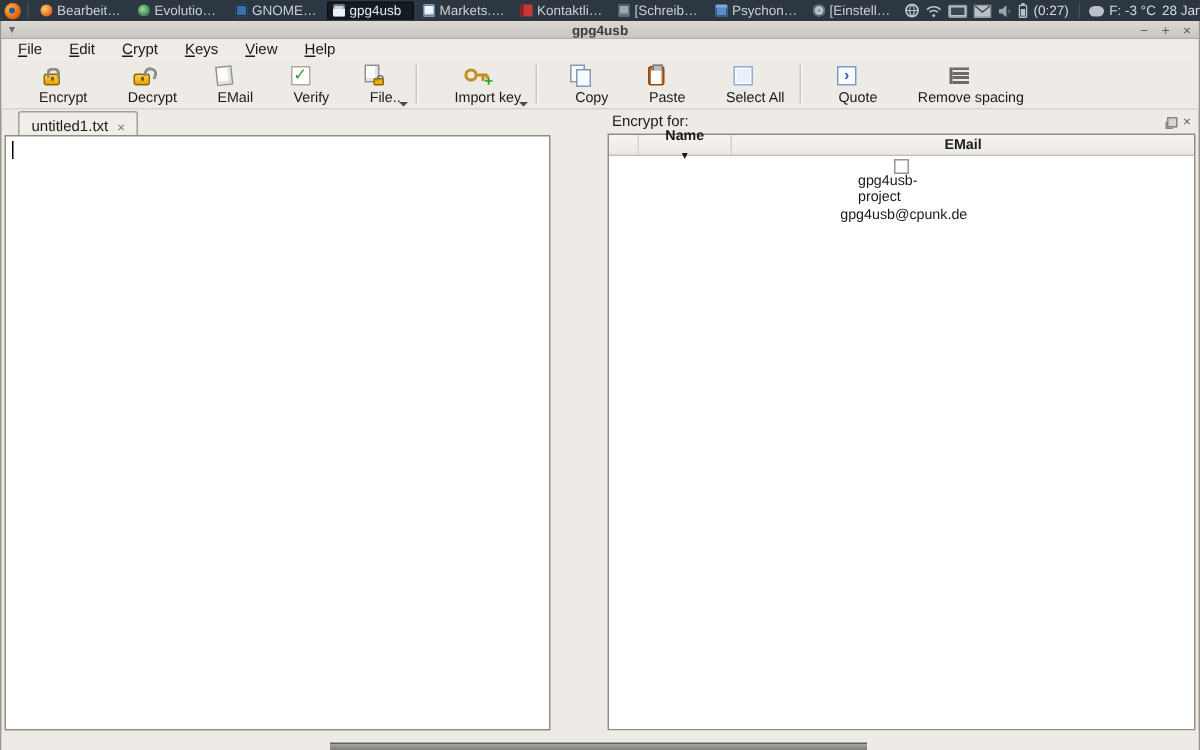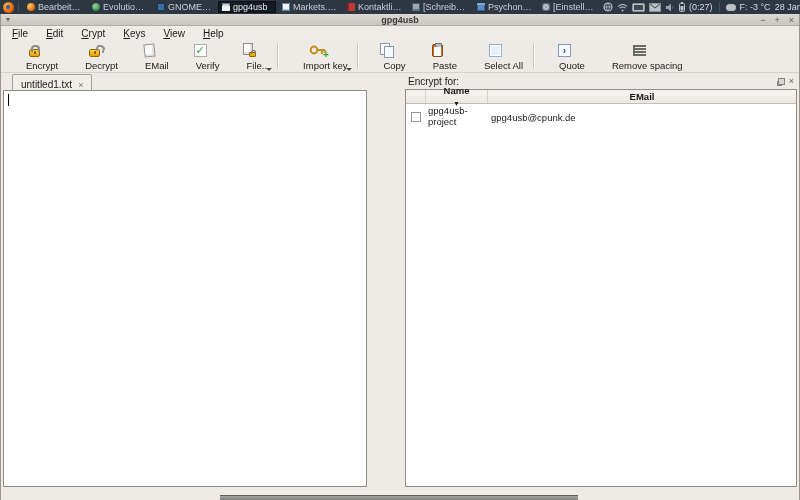--- a/index.html
+++ b/index.html
@@ -87,21 +87,21 @@
   .dock-float { width:7px; height:7px; border:1px solid #8a8680; background:#d9d5d0; box-shadow:-2px 2px 0 -1px #8a8680; }
   .dock-close { font-size:9px; color:#6a6661; line-height:8px; }
   .recipient-table { flex:1; border:1px solid #8f8b86; background:#fff; display:flex; flex-direction:column; min-height:0; }
   .thead { height:14px; display:flex; background:linear-gradient(#f6f4f1,#ece9e4); border-bottom:1px solid #c2beb8; font-size:9.5px; font-weight:bold; color:#1a1a1a; }
   .th { display:flex; align-items:center; justify-content:center; border-right:1px solid #d5d1cb; }
   .th-check { width:20px; }
   .th-name { width:62px; gap:4px;flex-direction:column; }
   .th-email { flex:1; border-right:none; }
   .sort-ind { font-size:8px; line-height:8px; }
   .tbody { flex:1; }
-  .trow { display:flex; align-items:center; padding-top:2px; font-size:9.5px; color:#1a1a1a; min-height:24px; }
+  .trow { display:flex; align-items:center; padding-top:2px; font-size:9.5px; color:#1a1a1a; min-height:24px;flex-direction:column; }
   .td-check { width:20px; display:flex; justify-content:center; }
   .checkbox { width:10px; height:10px; background:#fff; border:1px solid #9a968f; }
   .td-name { width:62px; line-height:1.15; word-wrap:break-word; padding-left:2px; }
   .td-email { flex:1; padding-left:3px; }
 
   .statusbar { height:13px; background:#eeeae5; flex:0 0 auto; }
 
   
   .panel-peek { position:absolute; left:220px; bottom:0; width:358px; height:5px; background:linear-gradient(#a5a5a3,#7f7f7d); border-top:1px solid #606060; z-index:5; }
 </style>

